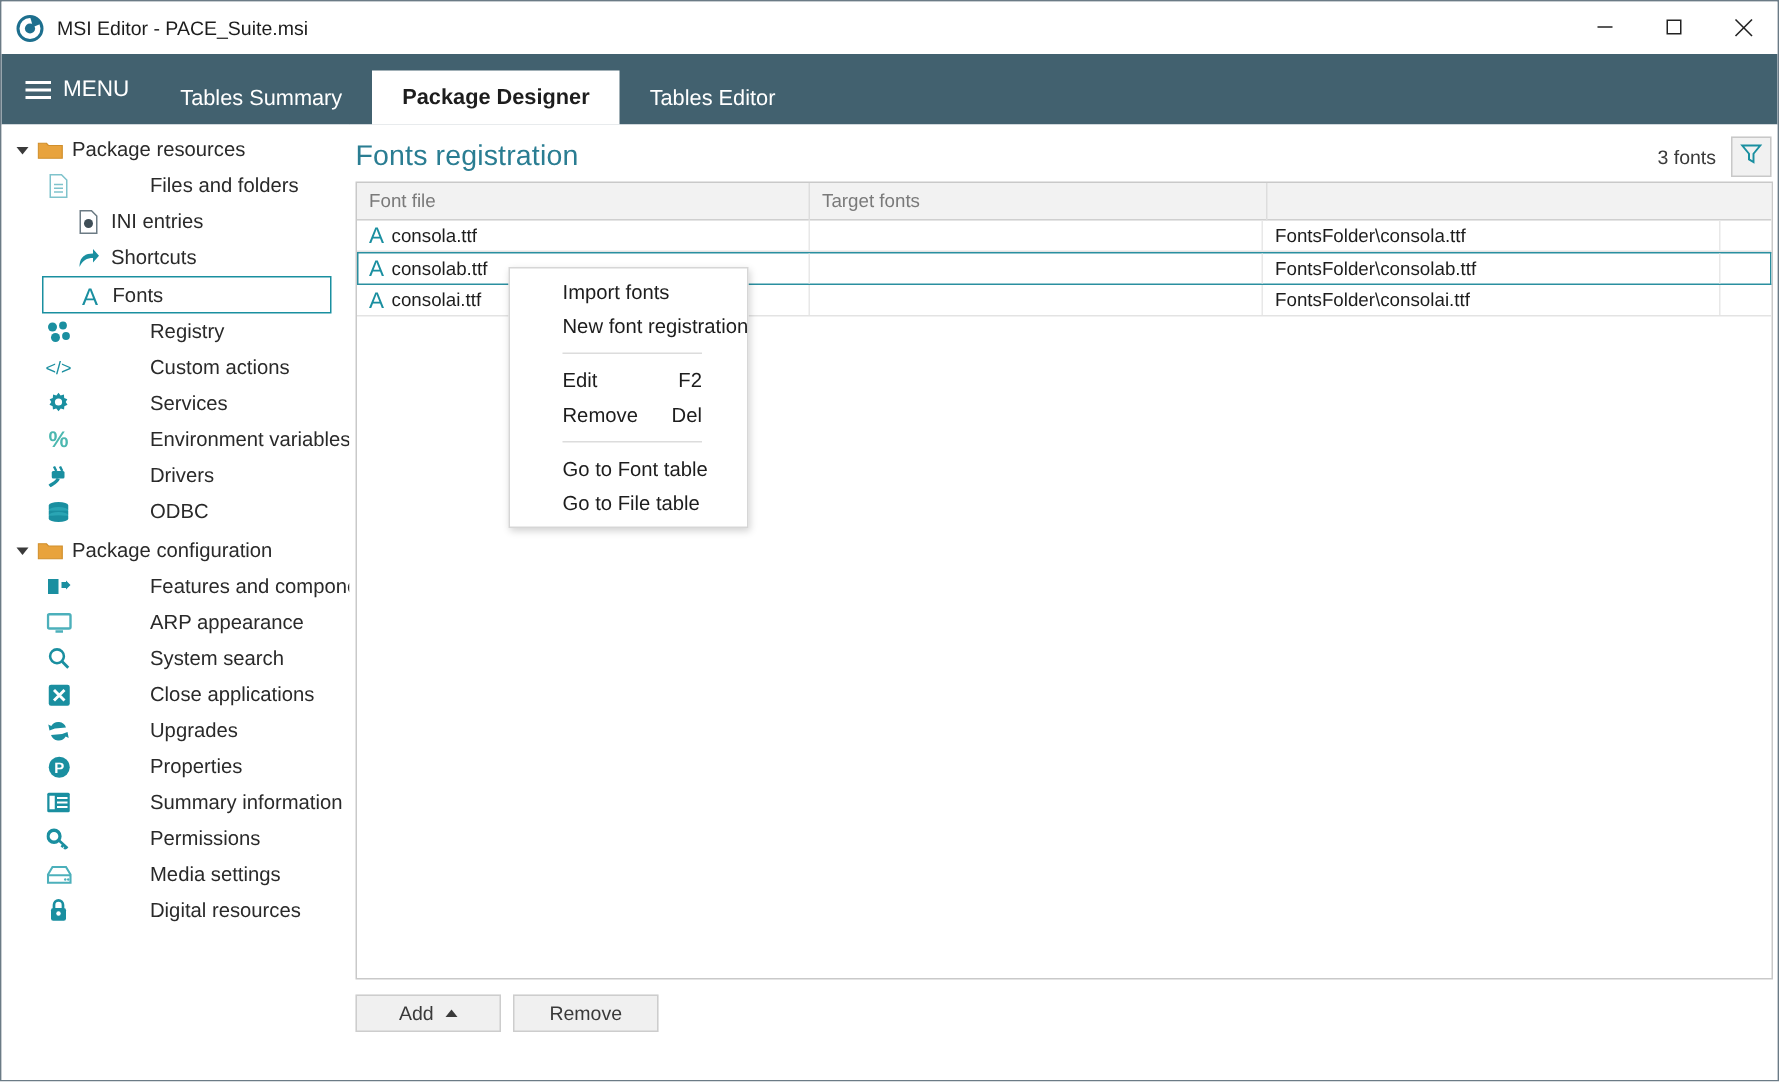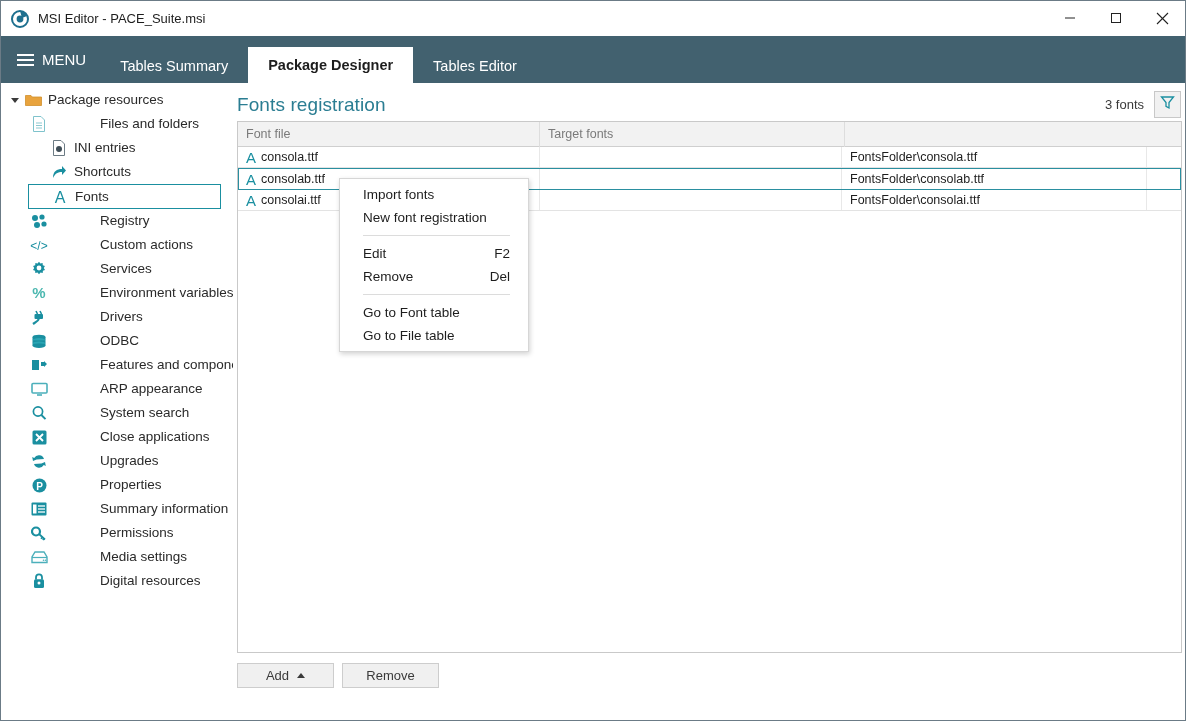--- a/index.html
+++ b/index.html
@@ -211,25 +211,25 @@
   .up-arrow {
     width: 0; height: 0;
     border-left: 4px solid transparent;
     border-right: 4px solid transparent;
     border-bottom: 5px solid #3a3a3a;
   }
 
   
   #ctxmenu {
     position: absolute; left: 338px; top: 177px;
-    width: 190px;
+    width: 160px;
     background: #ffffff;
     border: 1px solid #d6d6d6;
     box-shadow: 1px 2px 5px rgba(0,0,0,0.18);
-    padding: 4px 4px;
+    padding: 4px 16px;
     z-index: 50;
   }
   .mitem {
     height: 23px; line-height: 23px;
     display: flex; align-items: center;
     padding: 0 14px 0 19px;
     font-size: 13.5px; color: #1d1d1d;
     white-space: nowrap;
   }
   .mitem .accel { margin-left: auto; color: #1d1d1d; }
@@ -397,20 +397,31 @@
             <ellipse cx="8" cy="6.2" rx="6.5" ry="2.2" fill="#2aa5b4"></ellipse>
             <rect x="1.5" y="6.4" width="13" height="3" fill="#1a8fa0"></rect>
             <ellipse cx="8" cy="9.6" rx="6.5" ry="2.2" fill="#2aa5b4"></ellipse>
             <rect x="1.5" y="9.8" width="13" height="2" fill="#1a8fa0"></rect>
             <ellipse cx="8" cy="11.8" rx="6.5" ry="2.2" fill="#1a8fa0"></ellipse>
           </svg>
       </span>
       <span class="lbl">ODBC</span>
     </div>
 
+    <div class="tree-item lvl0" style="margin-top:2px;">
+      <span class="tw">
+          <span class="caret"></span>
+        </span>
+      <span class="ic">
+        <svg width="17" height="14" viewBox="0 0 17 14">
+            <path d="M0.5 2.5 L6 2.5 L7.3 4 L16.5 4 L16.5 12.5 L0.5 12.5 Z" fill="#e8a33d" stroke="#d08f2c" stroke-width="0.8"></path>
+          </svg>
+      </span>
+      <span class="lbl">Package configuration</span>
+    </div>
 
     <div class="tree-item lvl1">
       <span class="ic">
         <svg width="17" height="14" viewBox="0 0 17 14">
             <path d="M1 2 H8 V12 H1 Z" fill="#1a8fa0"></path>
             <path d="M10 4 H13 V3 L16 6 L13 9 V8 H10 Z" fill="#1a8fa0"></path>
           </svg>
       </span>
       <span class="lbl">Features and components</span>
     </div>

